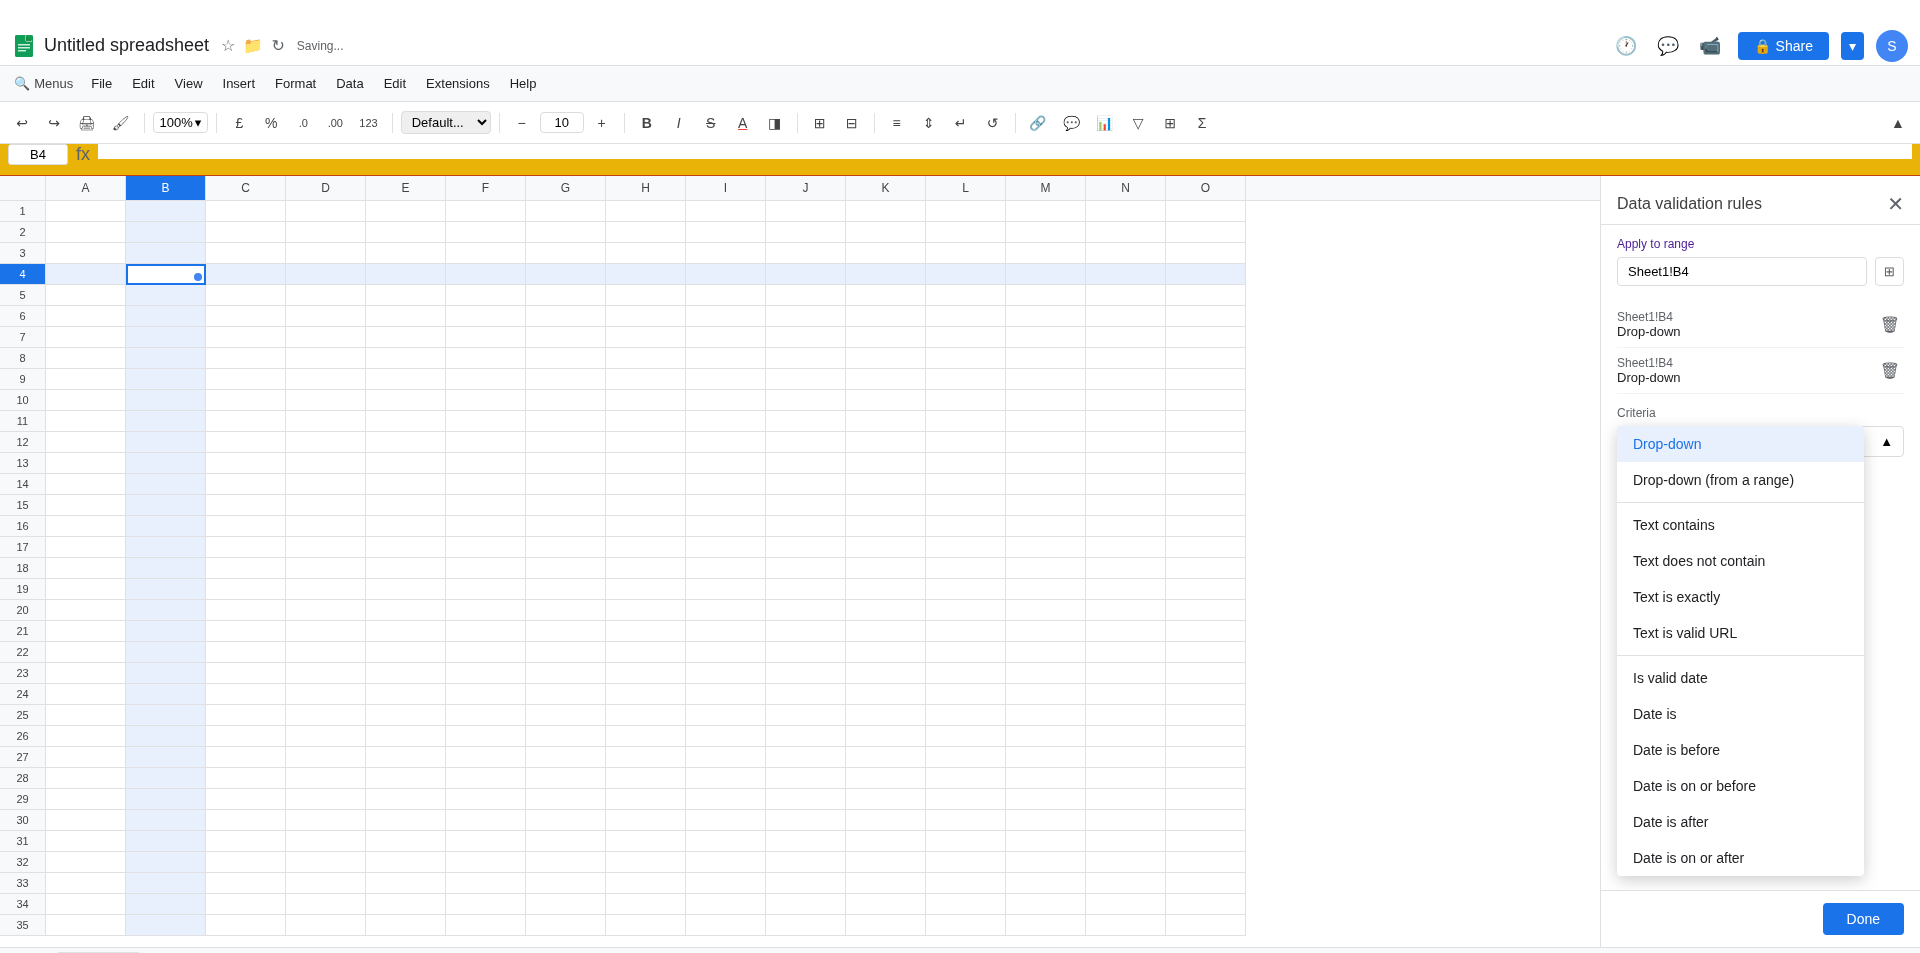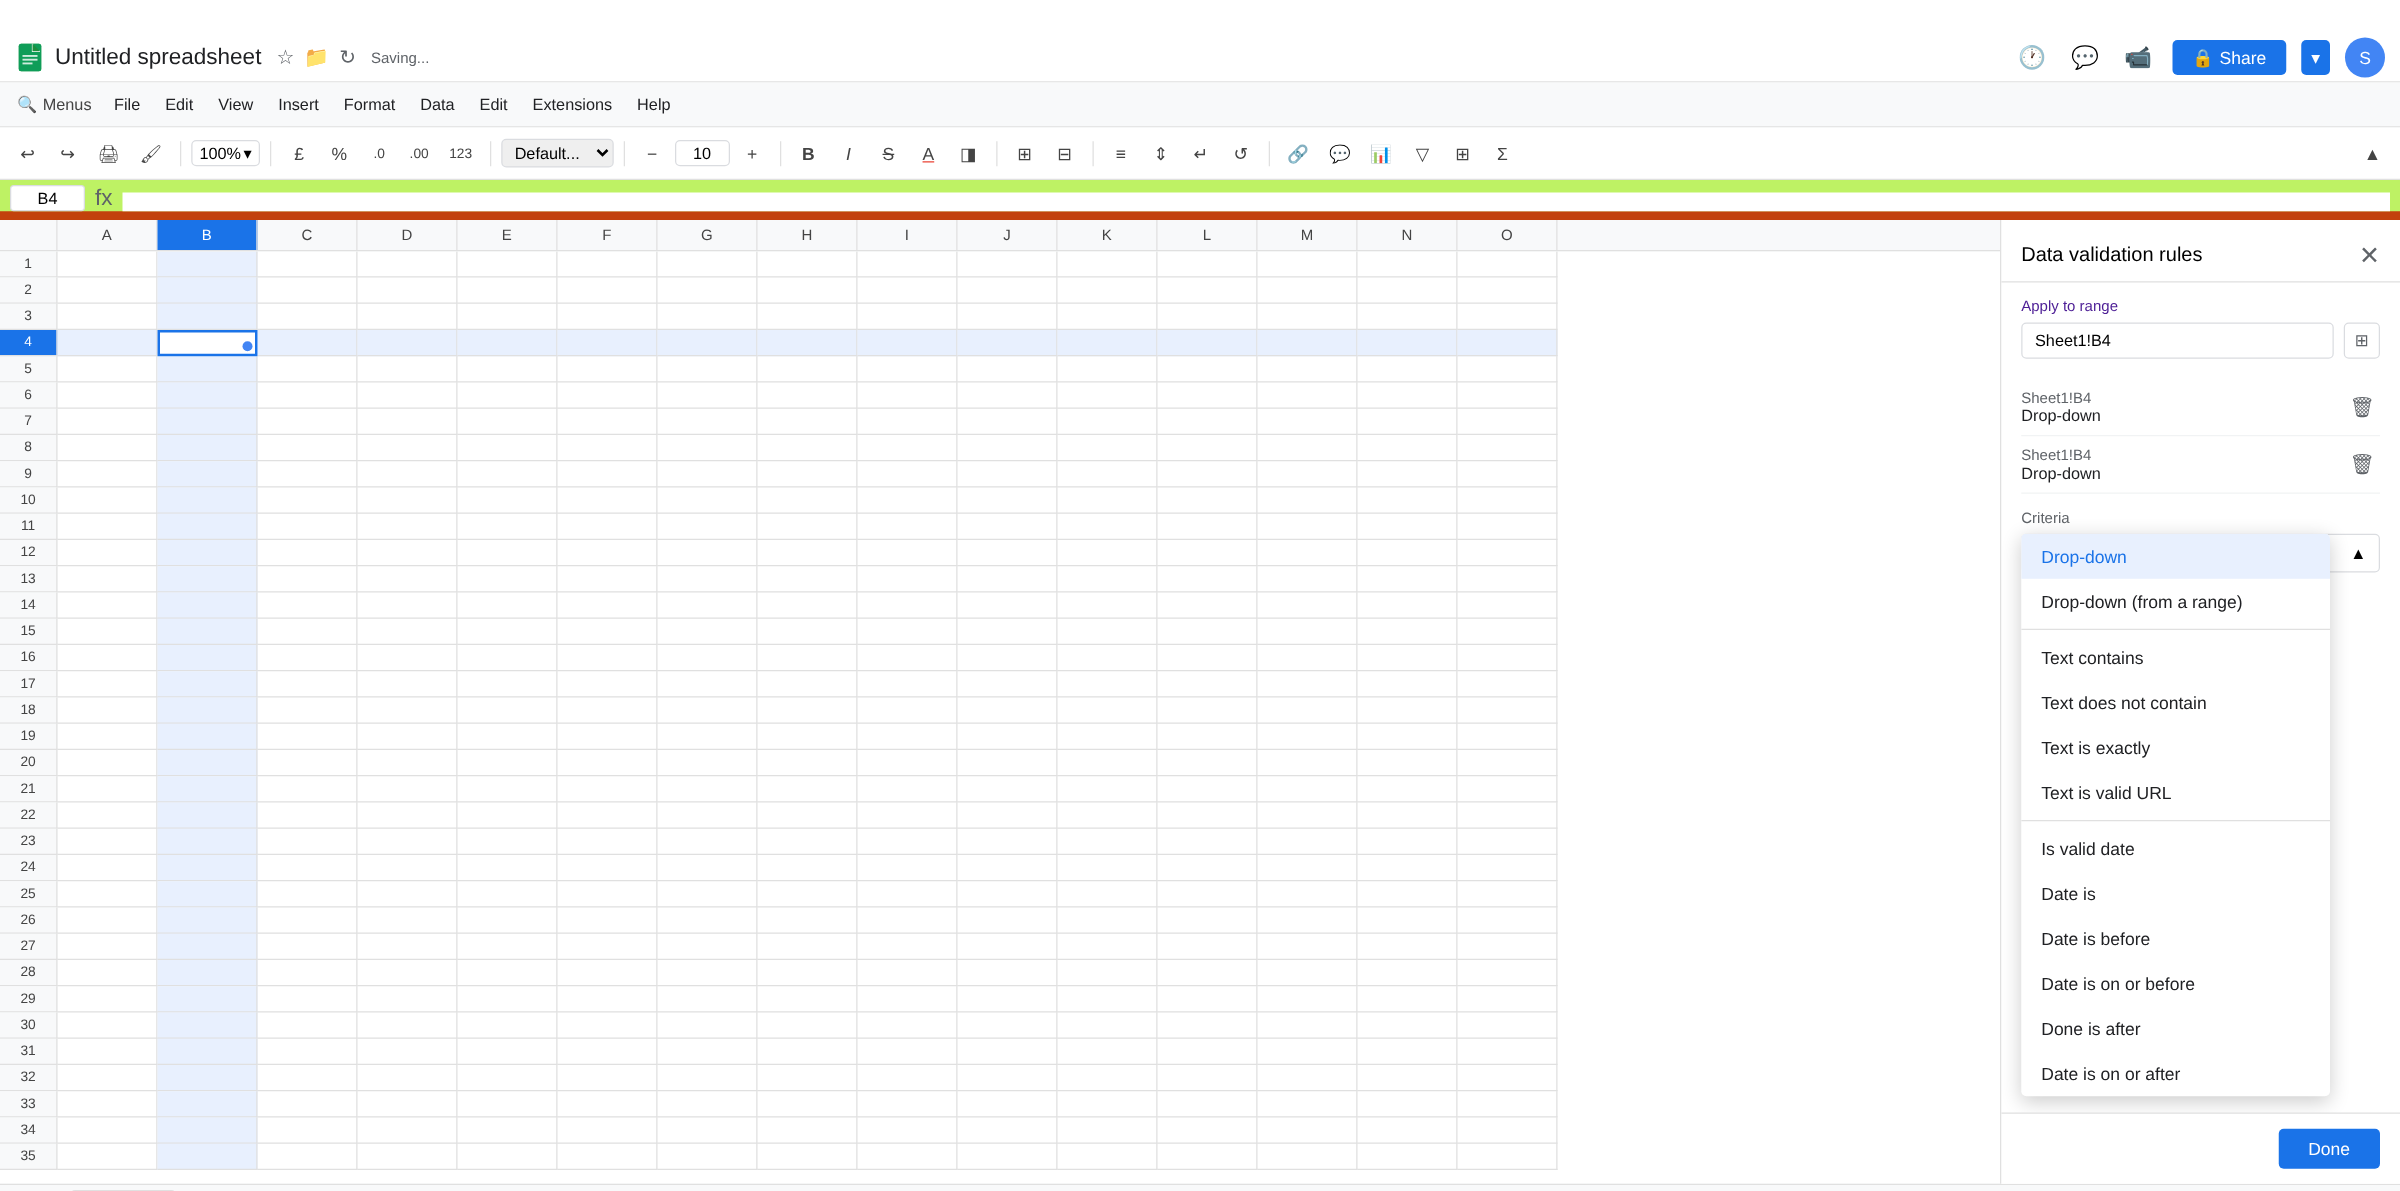--- a/index.html
+++ b/index.html
@@ -22,21 +22,21 @@
 
     
     .toolbar { display: flex; align-items: center; height: 42px; padding: 0 8px; gap: 4px; background: #fff; border-bottom: 1px solid #e0e0e0; flex-wrap: nowrap; }
     .toolbar-sep { width: 1px; height: 20px; background: #e0e0e0; margin: 0 4px; }
     .tb-btn { background: none; border: none; cursor: pointer; color: #444; font-size: 14px; padding: 4px 6px; border-radius: 3px; display: flex; align-items: center; justify-content: center; min-width: 28px; height: 28px; }
     .tb-input { border: 1px solid #dadce0; border-radius: 4px; padding: 2px 8px; font-size: 13px; width: 44px; text-align: center; }
     .zoom-display { display: flex; align-items: center; gap: 2px; border: 1px solid #dadce0; border-radius: 4px; padding: 2px 6px; font-size: 13px; }
     .font-select { border: 1px solid #dadce0; border-radius: 4px; padding: 2px 6px; font-size: 13px; width: 90px; }
 
     
-    .formula-bar { display: flex; align-items: flex-end; height: 32px; padding: 0 8px; gap: 8px; background: #bef264; border-bottom: 7px solid #c2410c; }
+    .formula-bar { display: flex; align-items: flex-start; height: 32px; padding: 0 8px; gap: 8px; background: #eab308; border-bottom: 1px solid #c2410c; }
     .cell-ref { width: 60px; border: 1px solid #dadce0; border-radius: 3px; padding: 2px 6px; font-size: 13px; text-align: center; }
     .formula-sep { font-size: 18px; color: #5f6368; }
     .formula-input { flex: 1; border: none; outline: none; font-size: 13px; }
 
     
     .main-area { display: flex; height: calc(953px - 40px - 36px - 42px - 32px - 32px); }
 
     
     .spreadsheet-area { flex: 1; overflow: hidden; position: relative; }
     .sheet-grid { width: 100%; height: 100%; }
@@ -57,21 +57,21 @@
 
     
     .bottom-bar { display: flex; align-items: center; height: 32px; padding: 0 12px; gap: 12px; background: #f8f9fa; border-top: 1px solid #e0e0e0; }
     .sheet-tab { padding: 4px 16px; font-size: 13px; cursor: pointer; border-radius: 4px 4px 0 0; background: #fff; border: 1px solid #e0e0e0; border-bottom: none; }
     .add-sheet-btn { background: none; border: none; cursor: pointer; font-size: 18px; color: #5f6368; }
     .sheet-menu-btn { background: none; border: none; cursor: pointer; font-size: 16px; color: #5f6368; }
 
     
     .right-panel { width: 320px; min-width: 320px; background: #fff; border-left: 1px solid #e0e0e0; display: flex; flex-direction: column; height: 100%; overflow: hidden; }
     .panel-header { display: flex; align-items: center; justify-content: space-between; padding: 16px 16px 8px; border-bottom: 1px solid #e0e0e0; }
-    .panel-title { font-size: 16px; font-weight: 500; color: #000000; }
+    .panel-title { font-size: 16px; font-weight: 500; color: #404040; }
     .close-btn { background: none; border: none; cursor: pointer; font-size: 20px; color: #5f6368; }
 
     .panel-body { flex: 1; overflow-y: auto; padding: 12px 16px; }
     .section-label { font-size: 12px; color: #4c1d95; margin-bottom: 6px; font-weight: 500; }
     .range-input-row { display: flex; align-items: center; gap: 8px; margin-bottom: 16px; }
     .range-input { flex: 1; border: 1px solid #dadce0; border-radius: 4px; padding: 6px 10px; font-size: 13px; }
     .grid-icon-btn { background: none; border: 1px solid #dadce0; border-radius: 4px; padding: 6px 8px; cursor: pointer; color: #5f6368; }
 
     .criteria-label { font-size: 12px; color: #5f6368; margin-bottom: 6px; font-weight: 500; }
 
@@ -926,21 +926,21 @@
             <div class="dropdown-divider"></div>
             <div class="dropdown-item">Text contains</div>
             <div class="dropdown-item">Text does not contain</div>
             <div class="dropdown-item">Text is exactly</div>
             <div class="dropdown-item">Text is valid URL</div>
             <div class="dropdown-divider"></div>
             <div class="dropdown-item">Is valid date</div>
             <div class="dropdown-item">Date is</div>
             <div class="dropdown-item">Date is before</div>
             <div class="dropdown-item">Date is on or before</div>
-            <div class="dropdown-item">Done is after</div>
+            <div class="dropdown-item">Date is after</div>
             <div class="dropdown-item">Date is on or after</div>
           </div>
       </div>
     </div>
     <div class="panel-footer">
       <button class="done-btn">Done</button>
     </div>
   </div>
 </div>
 

